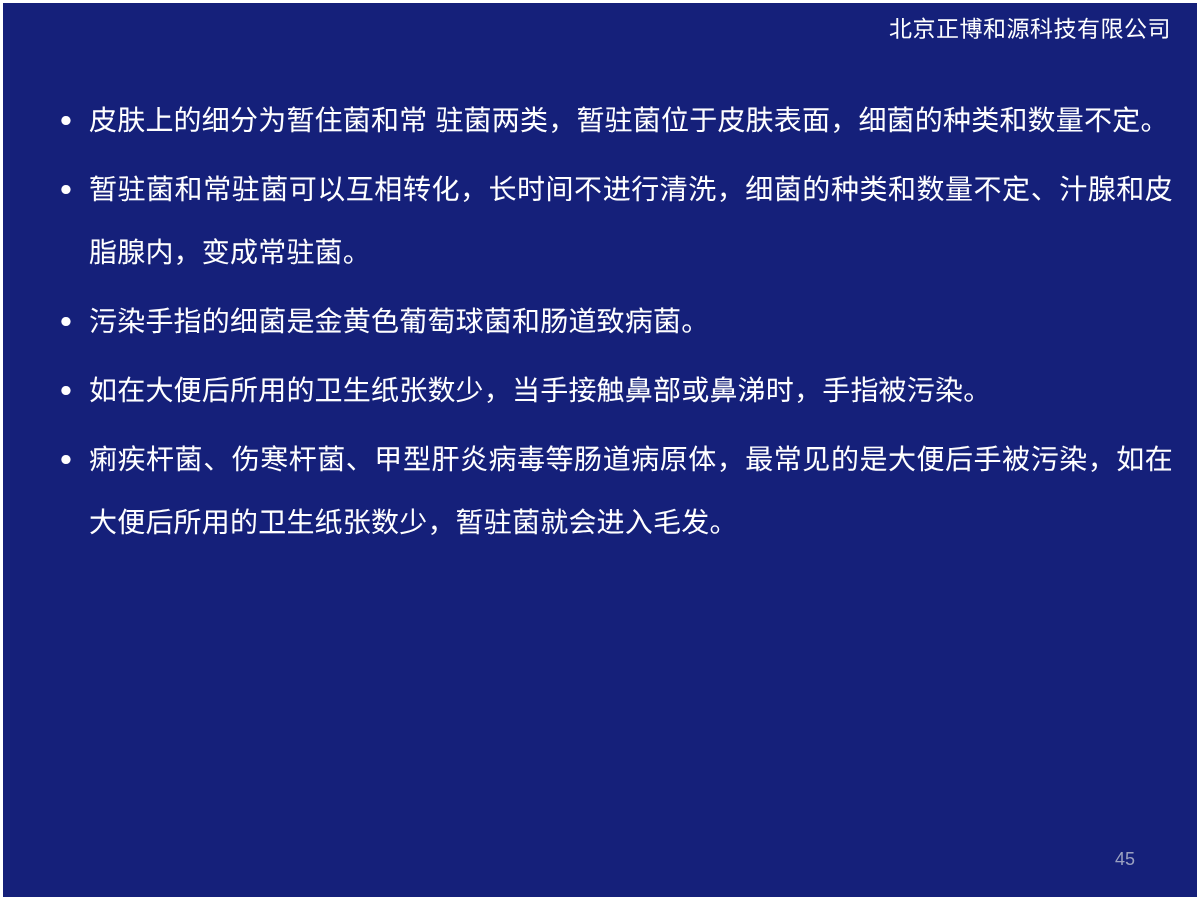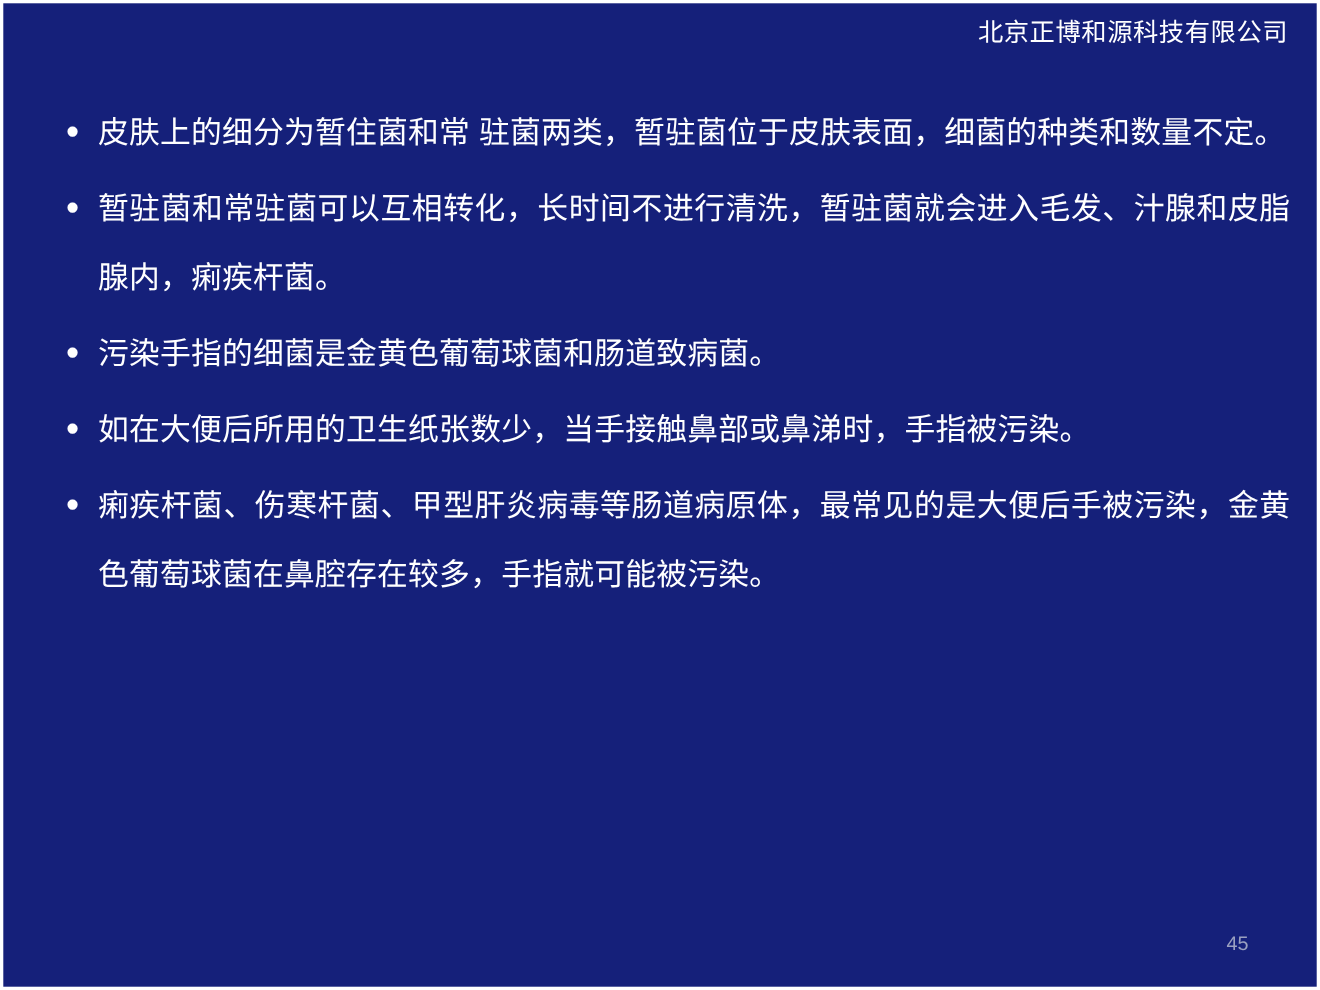--- a/index.html
+++ b/index.html
@@ -112,36 +112,36 @@
   <div class="slide-body">
     <ul class="bullet-list">
 
       <li class="bullet-item">
         <span class="bullet-marker">•</span>
         <span class="bullet-text">皮肤上的细分为暂住菌和常 驻菌两类，暂驻菌位于皮肤表面，细菌的种类和数量不定。</span>
       </li>
 
       <li class="bullet-item">
         <span class="bullet-marker">•</span>
-        <span class="bullet-text">暂驻菌和常驻菌可以互相转化，长时间不进行清洗，暂驻菌就会进入毛发、汁腺和皮脂腺内，痢疾杆菌。</span>
+        <span class="bullet-text">暂驻菌和常驻菌可以互相转化，长时间不进行清洗，细菌的种类和数量不定、汁腺和皮脂腺内，变成常驻菌。</span>
       </li>
 
       <li class="bullet-item">
         <span class="bullet-marker">•</span>
         <span class="bullet-text">污染手指的细菌是金黄色葡萄球菌和肠道致病菌。</span>
       </li>
 
       <li class="bullet-item">
         <span class="bullet-marker">•</span>
         <span class="bullet-text">如在大便后所用的卫生纸张数少，当手接触鼻部或鼻涕时，手指被污染。</span>
       </li>
 
       <li class="bullet-item">
         <span class="bullet-marker">•</span>
-        <span class="bullet-text">痢疾杆菌、伤寒杆菌、甲型肝炎病毒等肠道病原体，最常见的是大便后手被污染，金黄色葡萄球菌在鼻腔存在较多，手指就可能被污染。</span>
+        <span class="bullet-text">痢疾杆菌、伤寒杆菌、甲型肝炎病毒等肠道病原体，最常见的是大便后手被污染，如在大便后所用的卫生纸张数少，暂驻菌就会进入毛发。</span>
       </li>
 
     </ul>
   </div>
 
   <div class="slide-footer">
     <span class="page-number">45</span>
   </div>
 
 </div>

